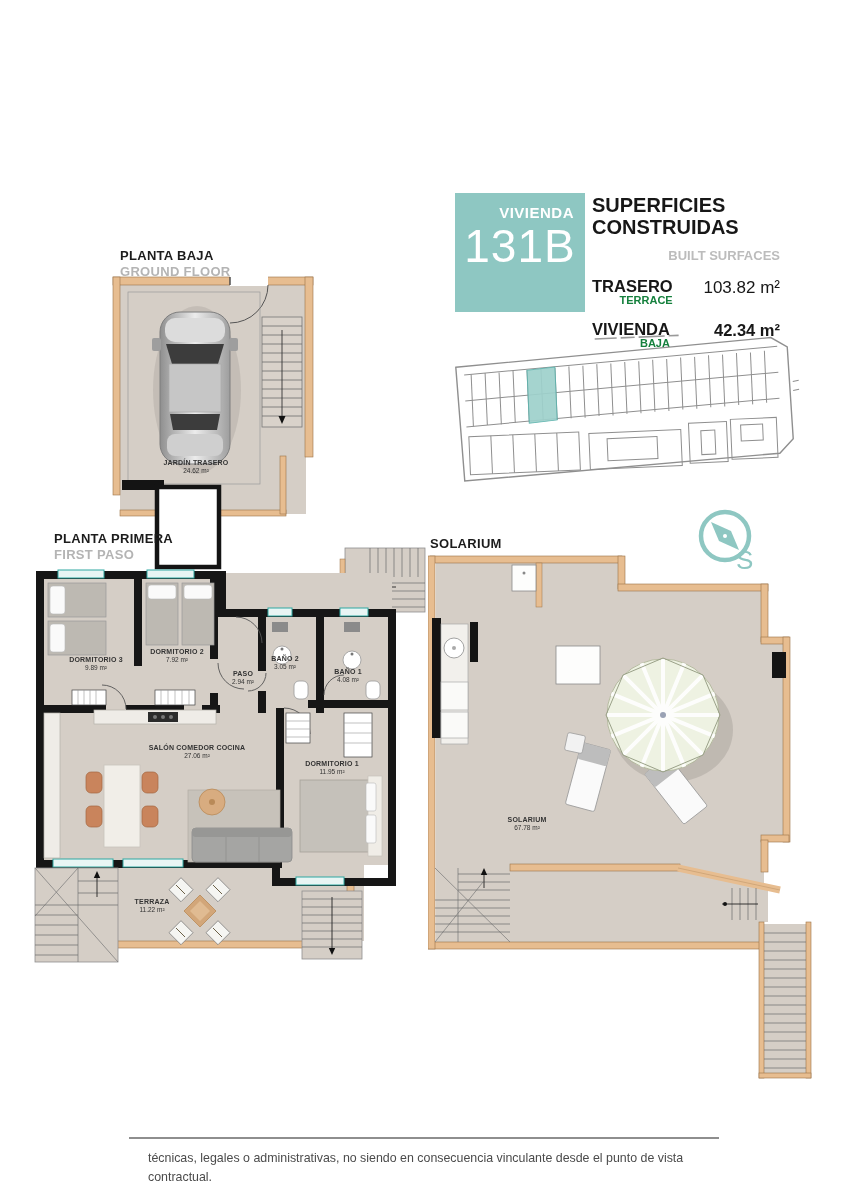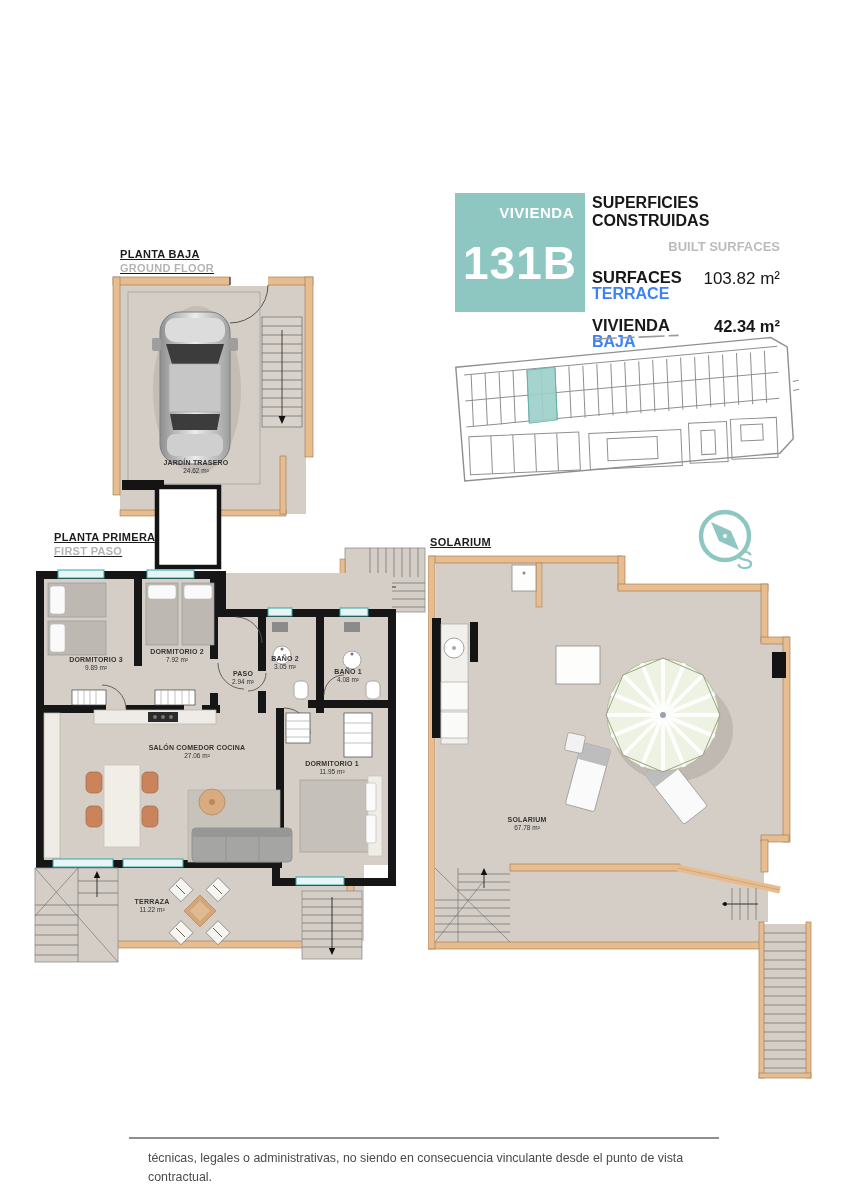--- a/index.html
+++ b/index.html
@@ -1,31 +1,31 @@
 <!DOCTYPE html>
 <html><head>
 <meta charset="utf-8">
 <style>
   html,body{margin:0;padding:0;background:#ffffff;}
   .page{position:relative;width:848px;height:1200px;background:#fff;overflow:hidden;
         font-family:"Liberation Sans", sans-serif;border-radius:31px;}
   
   .unit-card{position:absolute;left:455px;top:193px;width:130px;height:119px;background:#8ec7c2;}
   .unit-card .v-label{text-align:right;padding:11px 11px 0 0;font-size:15px;font-weight:800;color:#fff;letter-spacing:.5px;}
-  .unit-card .v-num{font-size:46px;font-weight:700;color:#fff;text-align:center;letter-spacing:1px;line-height:1.05;margin-top:18px;}
+  .unit-card .v-num{font-size:46px;font-weight:400;color:#fff;text-align:center;letter-spacing:1px;line-height:1.05;margin-top:1px;}
   .surfaces{position:absolute;left:592px;top:194px;width:188px;}
-  .s-title{font-size:16px;font-weight:800;color:#171717;line-height:1.1;}
+  .s-title{font-size:20px;font-weight:800;color:#171717;line-height:1.1;}
   .s-sub{font-size:13px;font-weight:800;color:#bcbcbc;text-align:right;margin-top:10px;}
   .s-row{display:flex;justify-content:space-between;align-items:flex-start;margin-top:15px;}
   .s-row .lbl .es{font-size:16.5px;font-weight:800;color:#171717;line-height:1;}
-  .s-row .lbl .en{font-size:16px;font-weight:800;color:#3b82f6;line-height:1.05;}
+  .s-row .lbl .en{font-size:11px;font-weight:800;color:#15803d;line-height:1.05;text-align:right;}
   .s-row .val{font-size:17px;font-weight:400;color:#171717;}
   .s-row .val.bold{font-size:16.5px;font-weight:800;}
   
-  .plan-title{position:absolute;font-size:11px;font-weight:800;letter-spacing:.3px;color:#1c1c1c;line-height:1.25;text-decoration:underline;}
+  .plan-title{position:absolute;font-size:13px;font-weight:800;letter-spacing:.3px;color:#1c1c1c;line-height:1.25;}
   .plan-title .sub{color:#b4b4b4;}
   .room-label{position:absolute;transform:translateX(-50%);text-align:center;color:#333;white-space:nowrap;}
   .room-label .nm{font-size:7px;font-weight:700;letter-spacing:.2px;}
   .room-label .ar{font-size:6.5px;font-weight:400;margin-top:1px;}
   .compass-letter{position:absolute;left:736px;top:545px;font-size:26px;color:#8ec7c2;font-weight:400;}
   
   .divider{position:absolute;left:129px;top:1137px;width:590px;height:1.5px;background:#8e8e8e;}
   .disclaimer{position:absolute;left:148px;top:1149px;width:560px;font-size:12.4px;color:#4b4b4b;line-height:1.5;}
   svg{position:absolute;display:block;}
 </style>
@@ -37,21 +37,21 @@
   <div class="unit-card">
     <div class="v-label">VIVIENDA</div>
     <div class="v-num">131B</div>
   </div>
 
   <div class="surfaces">
     <div class="s-title">SUPERFICIES CONSTRUIDAS</div>
     <div class="s-sub">BUILT SURFACES</div>
     <div class="s-row">
       <div class="lbl">
-        <div class="es">SURFACES</div>
+        <div class="es">TRASERO</div>
         <div class="en">TERRACE</div>
       </div>
       <div class="val">103.82 m²</div>
     </div>
     <div class="s-row">
       <div class="lbl">
         <div class="es">VIVIENDA</div>
         <div class="en">BAJA</div>
       </div>
       <div class="val bold">42.34 m²</div>

